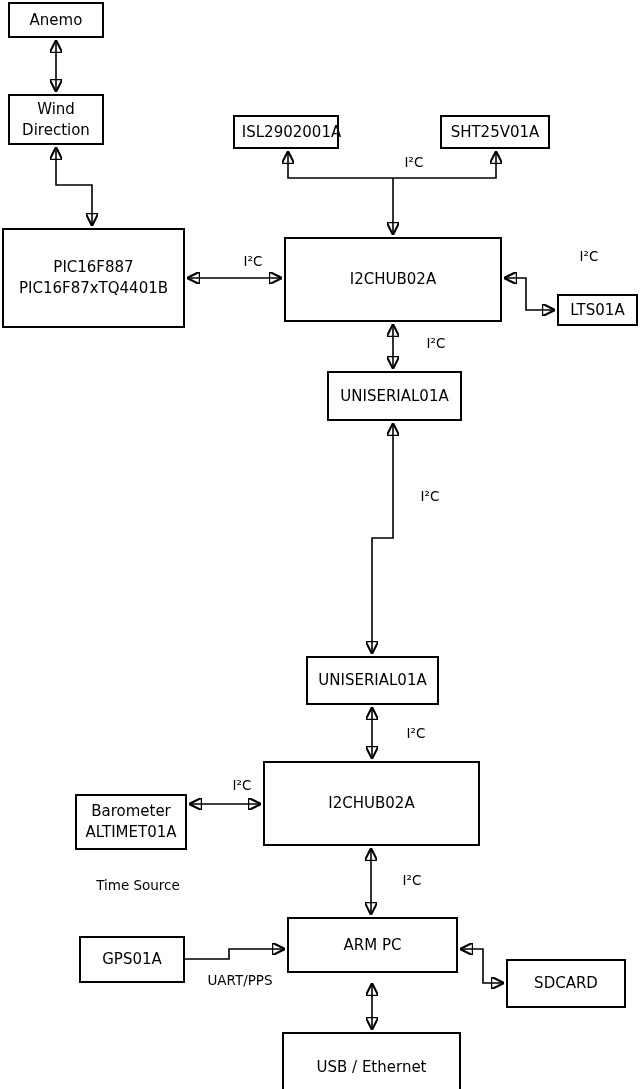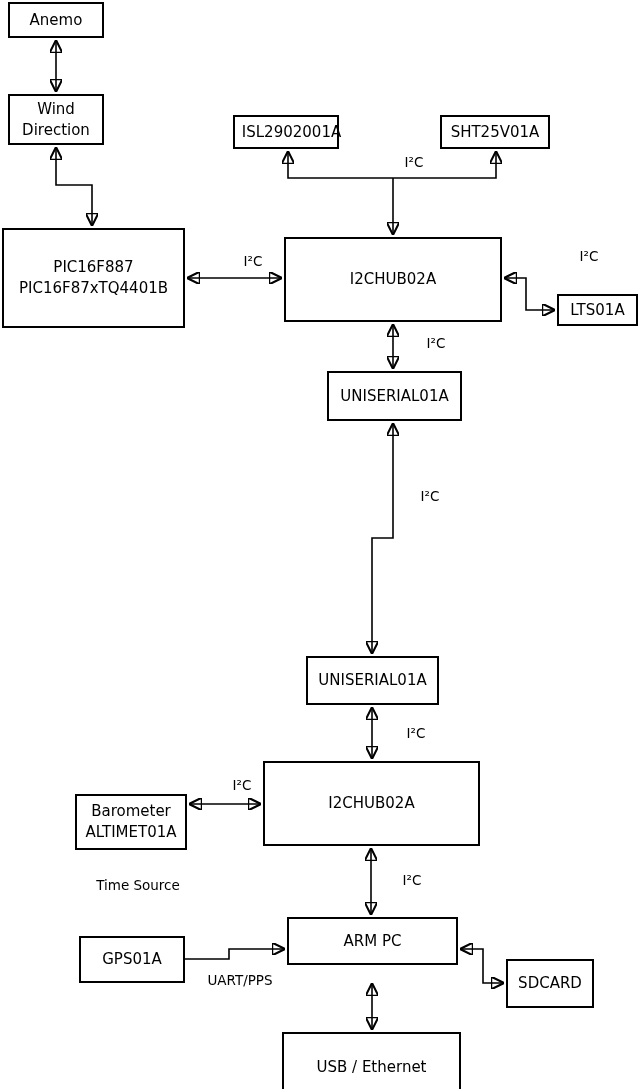--- a/index.html
+++ b/index.html
@@ -108,24 +108,24 @@
   <div class="node" style="left:263px; top:761px;  width:217px; height:85px;">
       <span>I2CHUB02A</span>
     </div>
   <div class="node" style="left:75px;  top:776px;  width:112px; height:56px;margin-top:18px;">
       <span>Barometer
 ALTIMET01A</span>
     </div>
   <div class="node" style="left:67px;  top:936px;  width:106px; height:47px;margin-left:12px;">
       <span>GPS01A</span>
     </div>
-  <div class="node" style="left:287px; top:917px;  width:171px; height:48px;">
+  <div class="node" style="left:287px; top:917px;  width:171px; height:56px;">
       <span>ARM PC</span>
     </div>
-  <div class="node" style="left:506px; top:959px;  width:88px; height:49px;">
+  <div class="node" style="left:506px; top:959px;  width:120px; height:49px;">
       <span>SDCARD</span>
     </div>
   <div class="node" style="left:282px; top:1032px; width:179px; height:71px;">
       <span>USB / Ethernet</span>
     </div>
 
   <span class="edge-label" style="left:396px; top:162px;">I²C</span>
   <span class="edge-label" style="left:235px; top:261px;">I²C</span>
   <span class="edge-label" style="left:571px; top:256px;">I²C</span>
   <span class="edge-label" style="left:418px; top:343px;">I²C</span>

